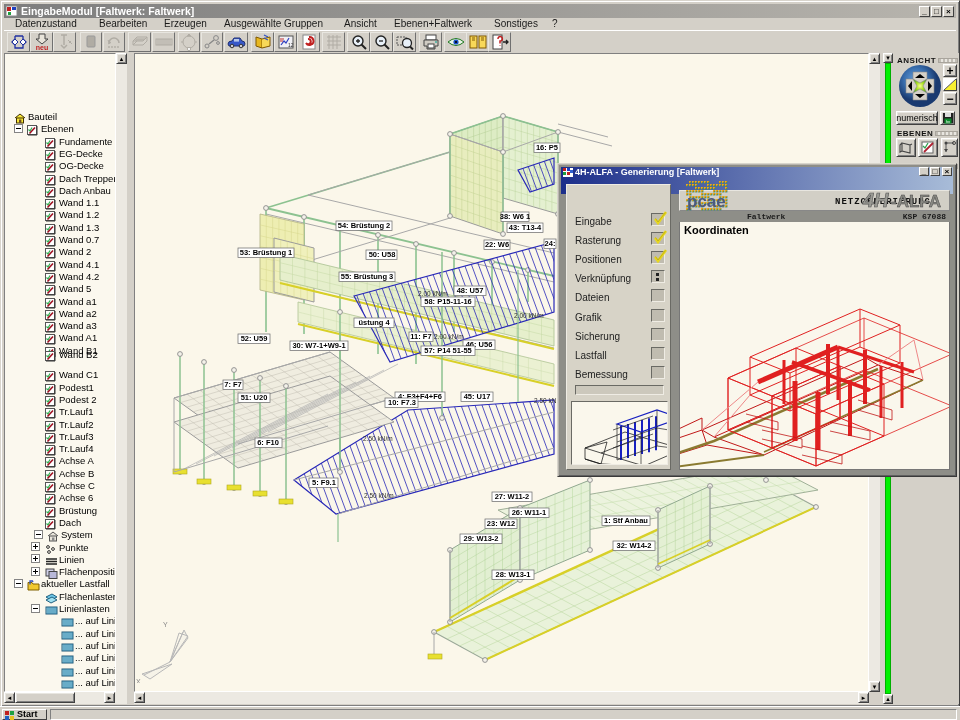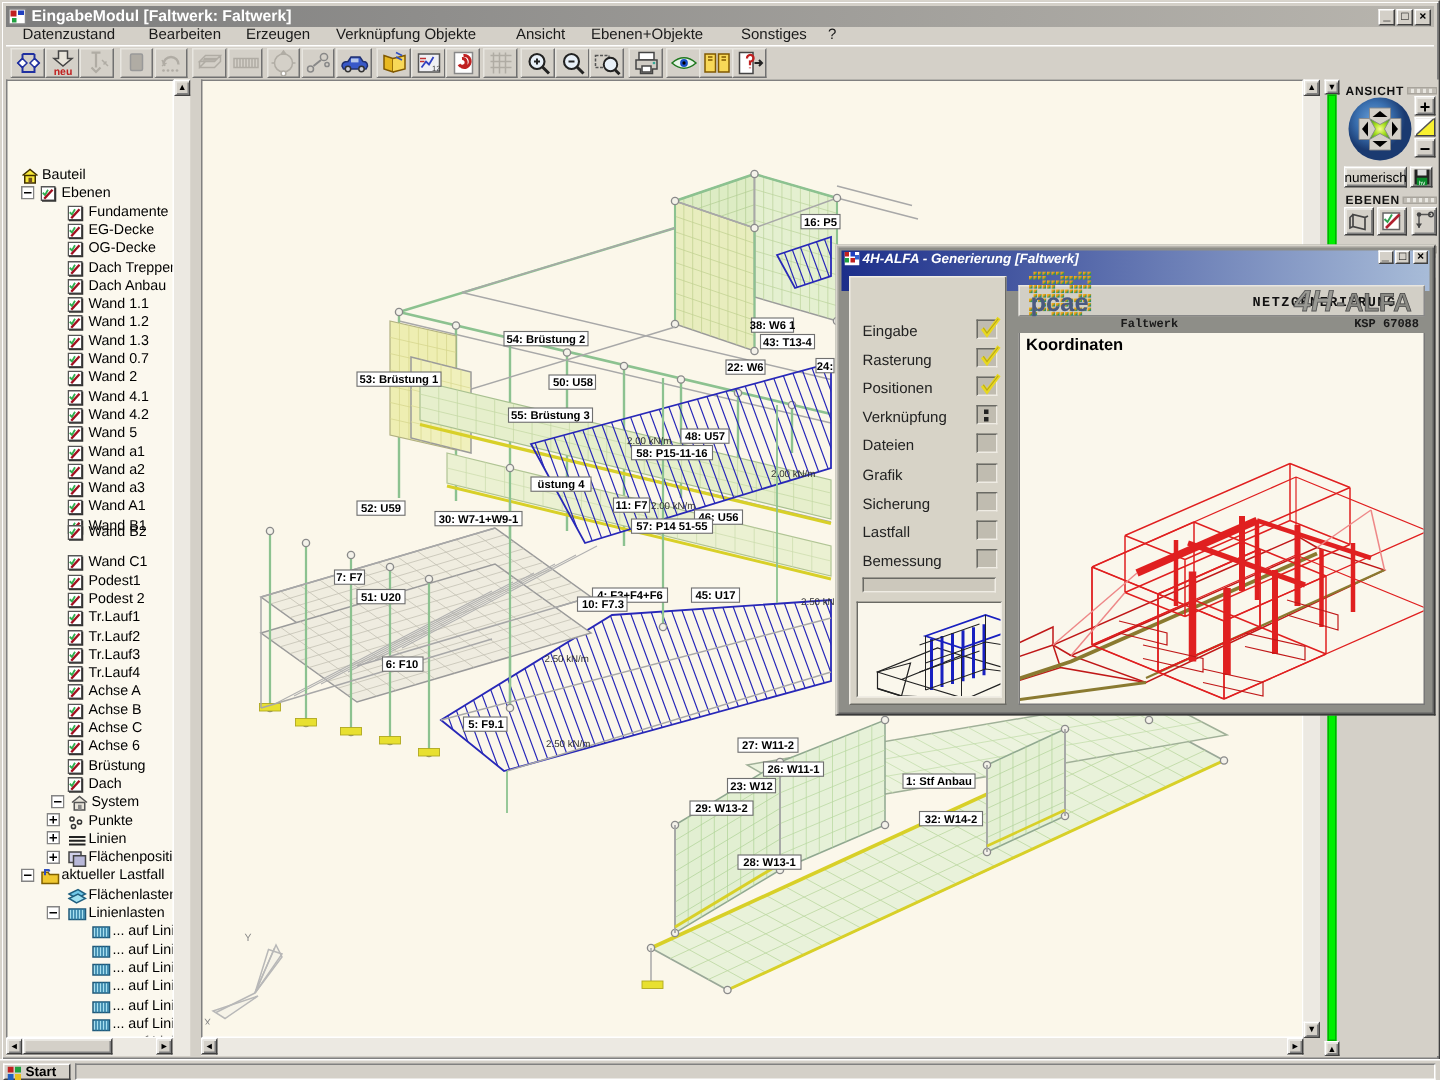--- a/index.html
+++ b/index.html
@@ -24,21 +24,21 @@
 #cvs{position:absolute;left:865px;top:0;width:11px;bottom:12px;background:#ece9e2;}
 #cvh{position:absolute;left:130px;bottom:0;width:735px;height:12px;background:#ece9e2;}
 #greensplit{position:absolute;left:876px;top:0;width:14px;bottom:0;background:#d4d0c8;}
 #gbar{position:absolute;left:5px;top:10px;width:6px;bottom:10px;background:#00f000;border:1px solid #00b000;}
 #rpanel{position:absolute;left:890px;top:0;width:65px;bottom:0;background:#d4d0c8;}
 .rlab{font-size:8px;font-weight:bold;color:#111;letter-spacing:0.5px;}
 .rsec{position:absolute;left:3px;right:1px;height:8px;display:flex;align-items:center;gap:2px;}
 .rsep{flex:1;height:5px;background:repeating-linear-gradient(90deg,#c0bcb4 0 2px,#e8e6e0 2px 4px);border:1px solid #a8a49c;}
 .rbtn{position:absolute;background:#d4d0c8;border:1px solid;border-color:#fff #404040 #404040 #fff;box-shadow:inset 1px 1px 0 #e8e6e0, inset -1px -1px 0 #808080;display:flex;align-items:center;justify-content:center;}
 #dlg{position:absolute;left:557px;top:163px;width:400px;height:314px;background:#8e8e88;border:1px solid;border-color:#d8d5cc #3a3a3a #3a3a3a #d8d5cc;box-shadow:inset 1px 1px 0 #b8b5ae, inset -1px -1px 0 #606060;}
-#dtitle{position:absolute;left:3px;top:3px;right:3px;height:27px;background:linear-gradient(90deg,#1c2e8a,#a8bcd8);color:#fff;font-weight:bold;font-size:9px;line-height:11px;padding-left:14px;font-style:italic;}
+#dtitle{position:absolute;left:3px;top:3px;right:3px;height:27px;background:linear-gradient(90deg,#1c2e8a,#a8bcd8);color:#fff;font-weight:bold;font-size:9px;line-height:11px;padding-left:14px;}
 #dleft{position:absolute;left:8px;top:20px;width:105px;height:286px;background:#d7d3c7;border:1px solid;border-color:#efece4 #6a6a64 #6a6a64 #efece4;}
 .chk{position:absolute;left:84px;width:14px;height:13px;background:#c0bcb0;border:1px solid;border-color:#6a6a64 #efece4 #efece4 #6a6a64;}
 #dright{position:absolute;left:121px;top:20px;width:271px;height:286px;}
 #dhead{position:absolute;left:0;top:6px;right:0;height:21px;background:#d2cfc6;border:1px solid;border-color:#e8e6e0 #888 #888 #e8e6e0;}
 #dstrip{position:absolute;left:0;top:27px;right:0;height:11px;background:#8e8e88;color:#1a1a1a;font-family:"Liberation Mono",monospace;font-size:8px;font-weight:bold;line-height:11px;}
 #dmain{position:absolute;left:0;top:38px;right:0;bottom:0;background:#faf7ec;border:1px solid #777;border-top:none;}
 #prog{position:absolute;left:8px;top:200px;width:89px;height:10px;background:#ccc8bc;border:1px solid;border-color:#6a6a64 #efece4 #efece4 #6a6a64;}
 #prev{position:absolute;left:4px;top:216px;width:97px;height:64px;background:#faf7ec;border:1px solid;border-color:#6a6a64 #efece4 #efece4 #6a6a64;}
 #taskbar{position:absolute;left:0;top:706px;width:960px;height:14px;background:#d4d0c8;border-top:1px solid #fff;}
 #startbtn{position:absolute;left:2px;top:2px;width:45px;height:11px;background:#d4d0c8;border:1px solid;border-color:#fff #404040 #404040 #fff;font-size:9px;font-weight:bold;line-height:9px;padding-left:14px;}
@@ -49,23 +49,23 @@
           <rect x="1" y="2" width="4" height="4" fill="#c02020"></rect>
           <rect x="6" y="2" width="4" height="3" fill="#2040c0"></rect>
           <rect x="2" y="7" width="3" height="3" fill="#20a040"></rect>
         </svg></span>EingabeModul [Faltwerk: Faltwerk]
   <div class="wbtn" style="right:26px">_</div><div class="wbtn" style="right:14px">□</div><div class="wbtn" style="right:2px">×</div>
  </div>
  <div id="menu">
   <span style="left:11px">Datenzustand</span>
       <span style="left:95px">Bearbeiten</span>
       <span style="left:160px">Erzeugen</span>
-      <span style="left:220px">Verknüpfung Objekte</span>
+      <span style="left:220px">Ausgewählte Gruppen</span>
       <span style="left:340px">Ansicht</span>
-      <span style="left:390px">Ebenen+Objekte</span>
+      <span style="left:390px">Ebenen+Faltwerk</span>
       <span style="left:490px">Sonstiges</span>
       <span style="left:548px">?</span>
  </div>
  <div id="tbar">
       <div class="tbtn" style="left:3px;width:23px">
         <svg width="20" height="18" viewBox="0 0 20 18">
           <path d="M6 3 h8 M6 3 v3 l-3 3 3 3 v3 h8 v-3 l3-3 -3-3 V3" fill="none" stroke="#2030a0" stroke-width="1.3"></path>
           <path d="M3 9 l3-3 3 3 -3 3 Z M11 9 l3-3 3 3 -3 3 Z" fill="#fff" stroke="#2030a0"></path>
         </svg>
       </div>

